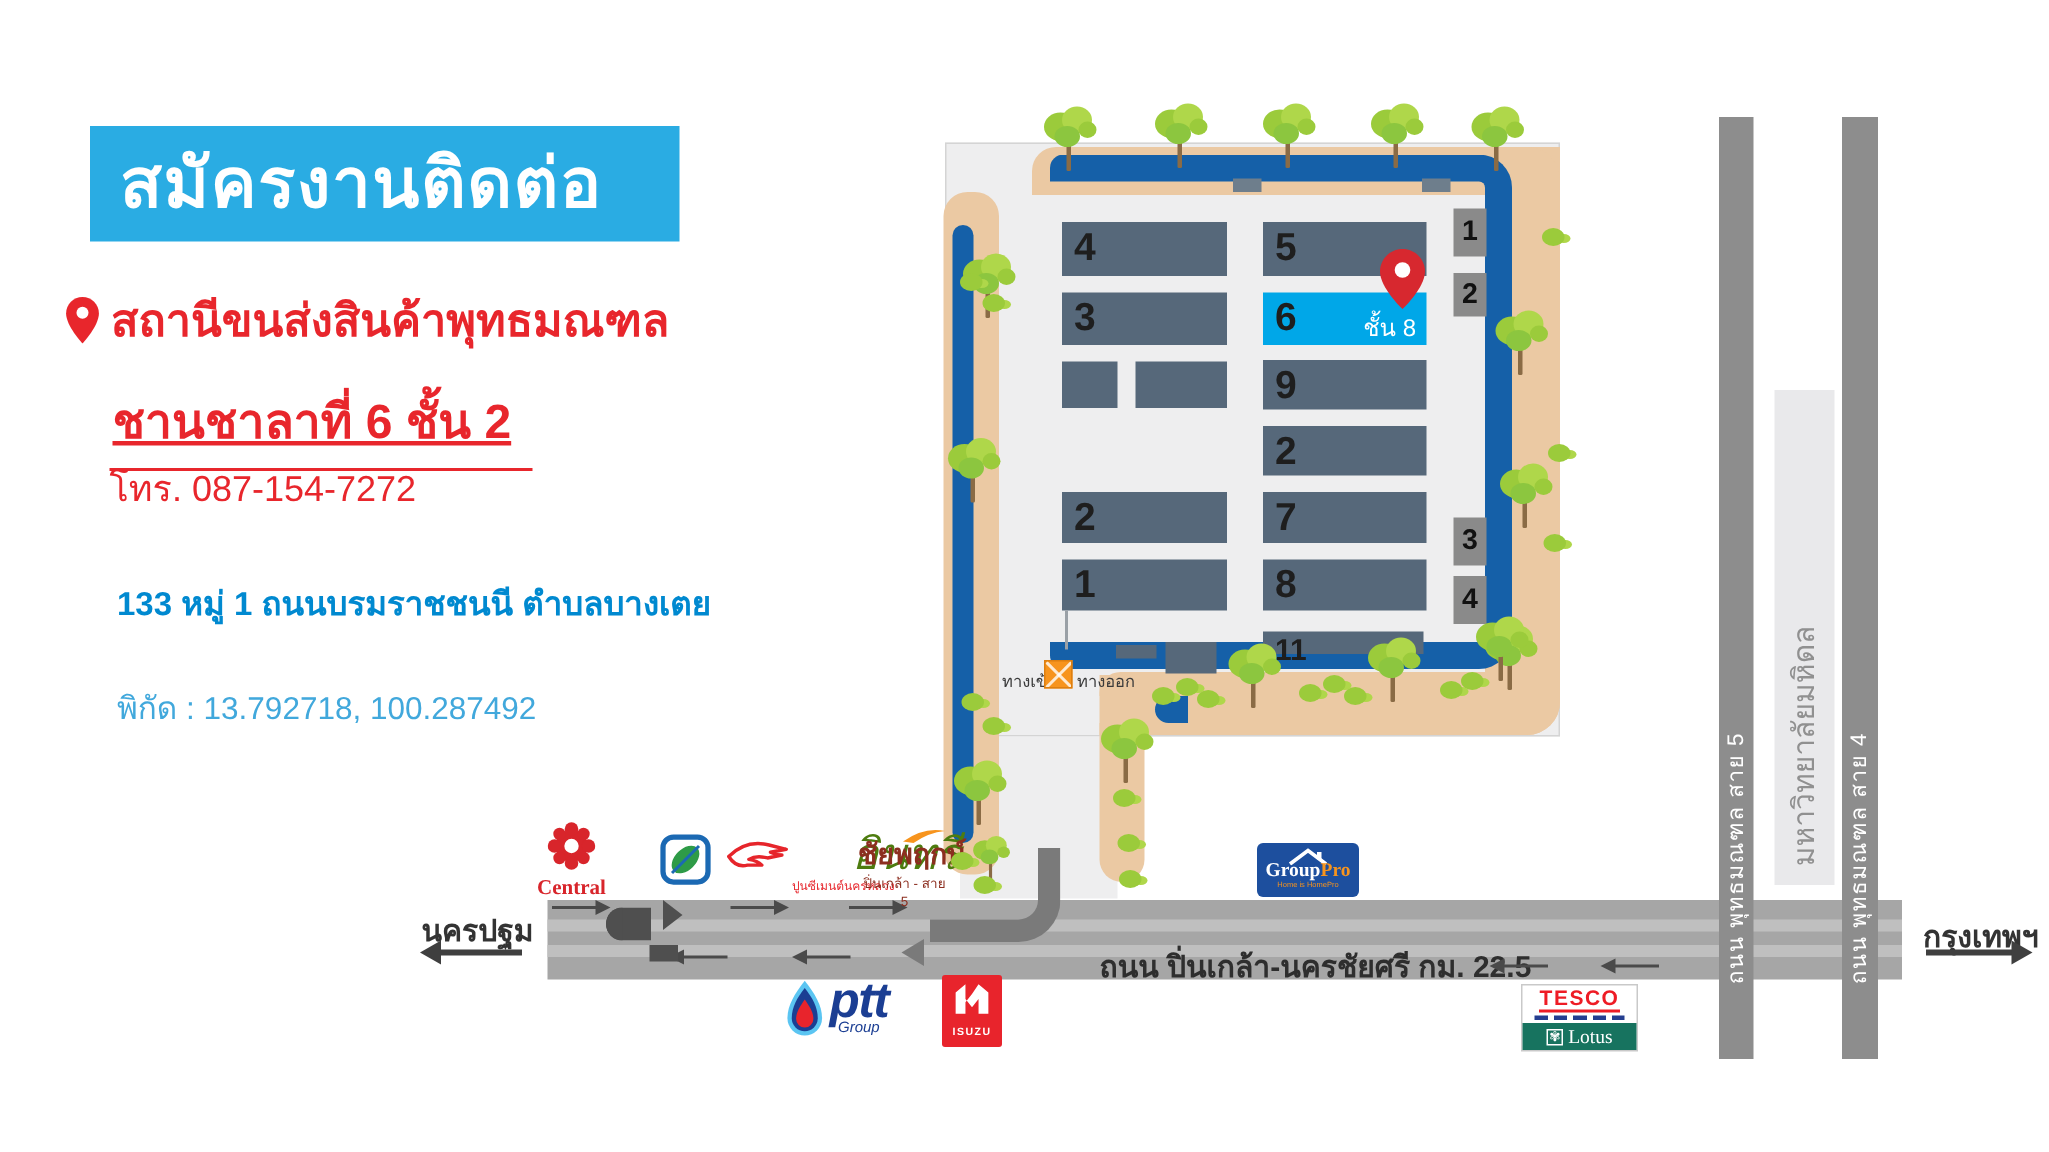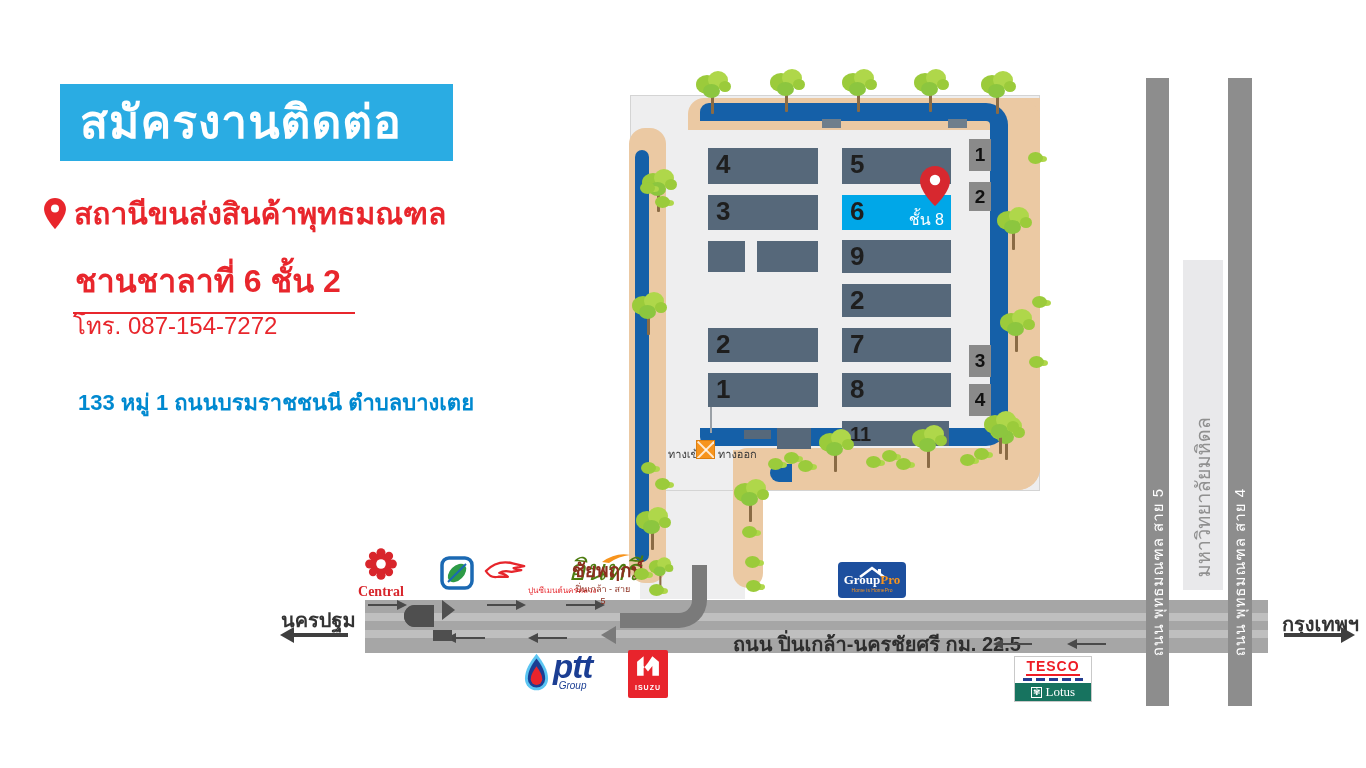--- a/index.html
+++ b/index.html
@@ -7,21 +7,21 @@
   #scene{position:absolute;left:0;top:0;width:1366px;height:768px;background:#fff;}
   #scene *{box-sizing:border-box;}
   .abs{position:absolute;}
 
   
   .banner{left:60px;top:84px;width:393px;height:77px;background:#2AACE3;color:#fff;
     font-size:46px;font-weight:bold;line-height:77px;padding-left:20px;letter-spacing:1px;}
   .loc-row{left:44px;top:192px;width:560px;height:42px;display:flex;align-items:center;gap:8px;}
   .loc-name{color:#E8262C;font-size:30px;font-weight:bold;}
   .platform{left:73px;top:255px;color:#E8262C;font-size:32px;font-weight:600;
-    border-bottom:2.5px solid #E8262C;padding:0 14px 6px 2px;}
+    border-bottom:2.5px solid #E8262C;padding:0 14px 6px 2px;text-decoration:underline;}
   .phone{left:73px;top:306px;color:#E8262C;font-size:24px;}
   .addr{left:78px;top:388px;color:#0089D0;font-size:22px;font-weight:bold;line-height:29px;}
   .coords{left:78px;top:455px;color:#41A8DC;font-size:21px;}
 
   
   .yard{background:#EEEEEF;}
   .yard-main{left:630px;top:95px;width:410px;height:396px;border:1px solid #D4D4D4;}
   .yard-corridor{left:640px;top:491px;width:105px;height:108px;}
   .tan{background:#EBC9A3;}
   .strip-left{left:629px;top:128px;width:37px;height:455px;border-radius:16px;}
@@ -134,20 +134,21 @@
       <path d="M12 0C5.4 0 0 5.4 0 12c0 9 12 22 12 22s12-13 12-22C24 5.4 18.6 0 12 0z" fill="#E8262C"></path>
       <circle cx="12" cy="11.5" r="4.4" fill="#fff"></circle>
     </svg>
     <span class="loc-name">สถานีขนส่งสินค้าพุทธมณฑล</span>
   </div>
   <div class="abs platform">ชานชาลาที่ 6 ชั้น 2</div>
   <div class="abs phone">โทร. 087-154-7272</div>
   <div class="abs addr">
     <div>133 หมู่ 1 ถนนบรมราชชนนี ตำบลบางเตย</div>
   </div>
+  <div class="abs coords">พิกัด : 13.792718, 100.287492</div>
 
   <div class="abs yard yard-main"></div>
   <div class="abs yard yard-corridor"></div>
   <div class="abs tan strip-left"></div>
   <div class="abs tan strip-top"></div>
   <div class="abs tan strip-right"></div>
   <div class="abs tan strip-bottom"></div>
   <div class="abs blue-left"></div>
   <div class="abs ring"></div>
   <div class="abs patch-g"></div>
@@ -164,21 +165,21 @@
 
   <div class="bld" style="left:842px;top:148px;width:109px;height:36px">5</div>
   <div class="bld hl" style="left:842px;top:195px;width:109px;height:35px">
     <span>6</span>
     <span class="floor">ชั้น 8</span>
   </div>
   <div class="bld" style="left:842px;top:240px;width:109px;height:33px">9</div>
   <div class="bld" style="left:842px;top:284px;width:109px;height:33px">2</div>
   <div class="bld" style="left:842px;top:328px;width:109px;height:34px">7</div>
   <div class="bld" style="left:842px;top:373px;width:109px;height:34px">8</div>
-  <div class="bld" style="left:842px;top:421px;width:107px;height:25px;font-size:20px">11</div>
+  <div class="bld" style="left:842px;top:421px;width:107px;height:15px;font-size:20px">11</div>
 
   <div class="dock" style="left:969px;top:139px;width:22px;height:32px">1</div>
   <div class="dock" style="left:969px;top:182px;width:22px;height:29px">2</div>
   <div class="dock" style="left:969px;top:345px;width:22px;height:32px">3</div>
   <div class="dock" style="left:969px;top:384px;width:22px;height:32px">4</div>
 
   <div class="bar" style="left:822px;top:119px;width:19px;height:9px"></div>
   <div class="bar" style="left:948px;top:119px;width:19px;height:9px"></div>
   <div class="bar" style="left:744px;top:430px;width:27px;height:9px;background:#56687A"></div>
   <div class="bar" style="left:777px;top:428px;width:34px;height:21px;background:#56687A"></div>

